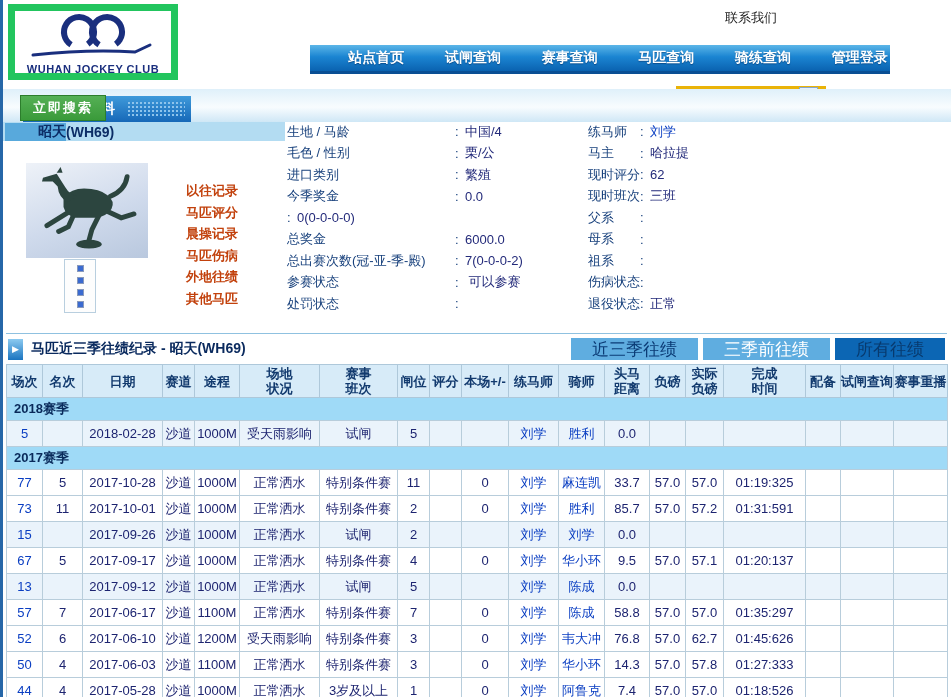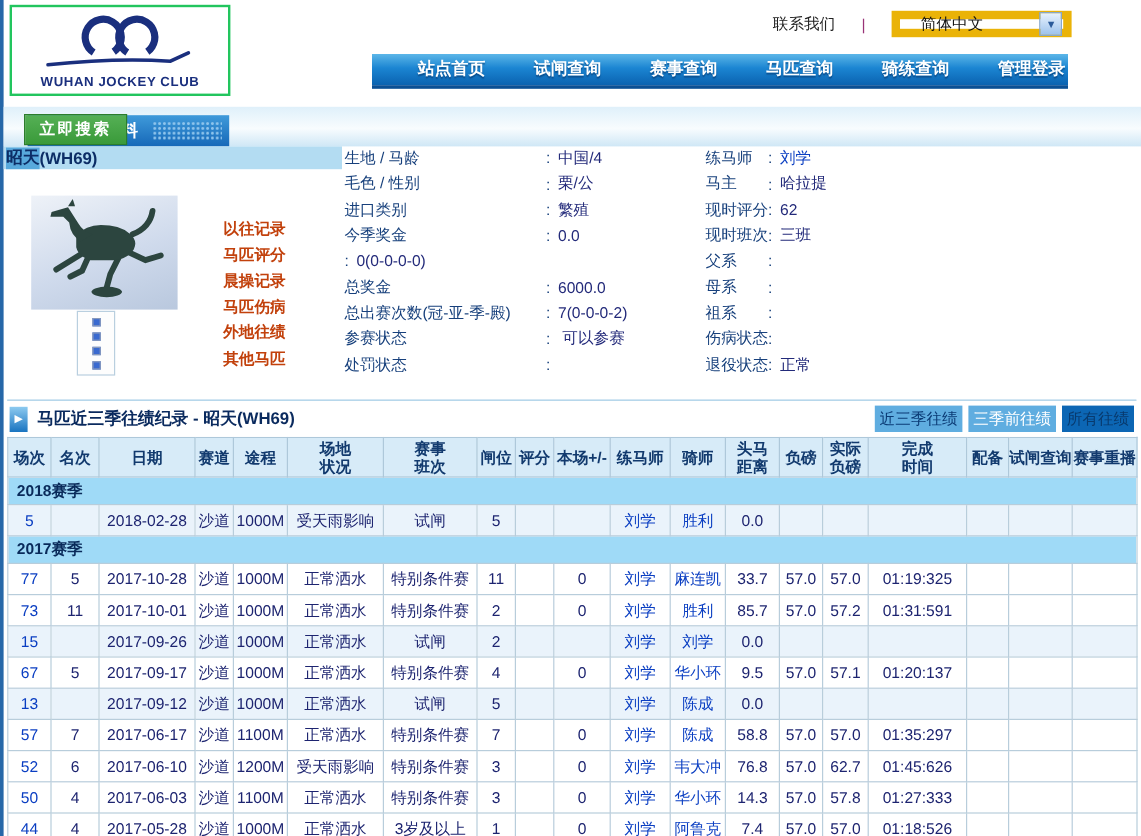--- a/index.html
+++ b/index.html
@@ -3,25 +3,25 @@
 <meta charset="utf-8">
 <style>
   html,body{margin:0;padding:0;}
   body{
     width:951px;height:697px;position:relative;overflow:hidden;background:#fff;
     font-family:"Liberation Sans","DejaVu Sans",sans-serif;
   }
   .left-border{position:absolute;left:0;top:0;width:3px;height:697px;background:#2667a8;}
 
   
-  .logo-box{position:absolute;left:8px;top:4px;width:184px;height:76px;border:2px solid #22c55e;
-    background:#fff;display:flex;flex-direction:column;align-items:center;justify-content:center;box-sizing:border-box;}
+  .logo-box{position:absolute;left:8px;top:4px;width:170px;height:76px;border:7px solid #22c55e;
+    background:#fff;display:flex;flex-direction:column;align-items:center;justify-content:space-between;box-sizing:border-box;}
   .logo-text{font-size:11px;font-weight:bold;color:#1a2f7e;letter-spacing:.5px;margin-top:-4px;}
 
-  .contact{position:absolute;left:644px;top:9px;display:flex;align-items:center;gap:22px;font-size:13px;color:#222;}
+  .contact{position:absolute;left:676px;top:9px;display:flex;align-items:center;gap:22px;font-size:13px;color:#222;flex-direction:column;}
   .contact .sep{color:#993377;}
   .lang{width:150px;height:22px;border:7px solid #eab308;background:#fff;display:flex;align-items:center;
     justify-content:space-between;padding-left:17px;box-sizing:border-box;font-size:13px;color:#111;cursor:pointer;text-align:right;}
   .lang-arrow{width:17px;height:18px;margin-right:1px;background:linear-gradient(180deg,#e8f2fd,#9cc2ec);
     border:1px solid #86a7cc;color:#2a5a9a;font-size:9px;display:flex;align-items:center;justify-content:center;}
 
   .nav{position:absolute;left:310px;top:45px;width:580px;height:26px;display:flex;
     background:linear-gradient(180deg,#5cb6e8 0%,#1b85d2 45%,#0a62b0 100%);
     border-bottom:3px solid #0a4f94;}
   .nav-item{flex:1;display:flex;align-items:center;justify-content:center;color:#fff;
@@ -37,21 +37,21 @@
   .tab .dots{position:absolute;right:6px;top:5px;width:58px;height:16px;
     background-image:radial-gradient(#8ec4ec 1px,transparent 1.3px);background-size:4px 4px;}
   .search-btn{position:absolute;left:20px;top:95px;width:86px;height:26px;z-index:5;
     background:linear-gradient(180deg,#55b055 0%,#3a9a3a 100%);border:1px solid #2c7d2c;
     color:#fff;font-size:13px;font-weight:bold;letter-spacing:2px;cursor:pointer;
     font-family:"Liberation Sans","DejaVu Sans",sans-serif;}
 
   
   .horse-title{position:absolute;left:3px;top:122px;width:282px;height:19px;background:#b3dcf2;
     font-size:14px;font-weight:bold;color:#0c2d66;display:flex;align-items:center;padding-left:2px;box-sizing:border-box;}
-  .horse-title .hl{background:#58a9dc;}
+  .horse-title .hl{background:#58a9dc;padding-left:33px;}
 
   .photo{position:absolute;left:26px;top:163px;width:122px;height:95px;
     background:linear-gradient(160deg,#eef2f8 0%,#cfdaec 55%,#b9c8de 100%);
     display:flex;align-items:flex-end;justify-content:center;}
   .thumb{position:absolute;left:64px;top:259px;width:30px;height:52px;background:#fdfdfd;
     border:1px solid #b9cfdf;display:flex;flex-direction:column;align-items:center;justify-content:center;gap:5px;cursor:pointer;}
   .thumb i{width:5px;height:5px;background:#3a6ad0;border:1px solid #8899bb;display:block;}
 
   .side-links{position:absolute;left:186px;top:182px;display:flex;flex-direction:column;}
   .side-link{height:21.5px;font-size:13px;font-weight:bold;color:#c2410c;cursor:pointer;}
@@ -66,21 +66,21 @@
   .info-row .val{color:#232a7a;white-space:pre;}
   .info-row .val.link{color:#0a3ec2;cursor:pointer;}
 
   
   .records{position:absolute;left:6px;top:333px;width:941px;border-top:1px solid #8fc1e0;}
   .rec-title{height:30px;display:flex;align-items:center;position:relative;background:#fff;}
   .rec-arrow{width:15px;height:21px;background:linear-gradient(180deg,#8ccaf0 0%,#1a74c0 100%);
     color:#fff;font-size:9px;display:flex;align-items:center;justify-content:center;margin:0 8px 0 2px;}
   .rec-text{font-size:14px;font-weight:bold;color:#0a2a5e;}
   .rec-buttons{position:absolute;right:2px;top:4px;display:flex;gap:5px;}
-  .rec-btn{height:22px;padding:0 4px;font-size:13px;display:flex;align-items:center;cursor:pointer;border:0;
+  .rec-btn{height:22px;padding:0 21px;font-size:17px;display:flex;align-items:center;cursor:pointer;border:0;
     font-family:"Liberation Sans","DejaVu Sans",sans-serif;}
   .rec-btn.selected-light{background:#5fade0;color:#0b3b75;}
   .rec-btn.light{background:#5fade0;color:#ffffff;}
   .rec-btn.dark{background:#0c66b4;color:#083a6e;}
 
   table.rec{width:941px;border-collapse:collapse;table-layout:fixed;}
   table.rec th{background:#d7ebf8;border:1px solid #aec8da;font-size:13px;font-weight:bold;color:#123a6e;
     height:32px;white-space:pre-line;line-height:15px;padding:0;}
   table.rec td{border:1px solid #b8cddb;height:25px;text-align:center;font-size:13px;color:#1d2470;
     overflow:hidden;white-space:nowrap;padding:0;}

